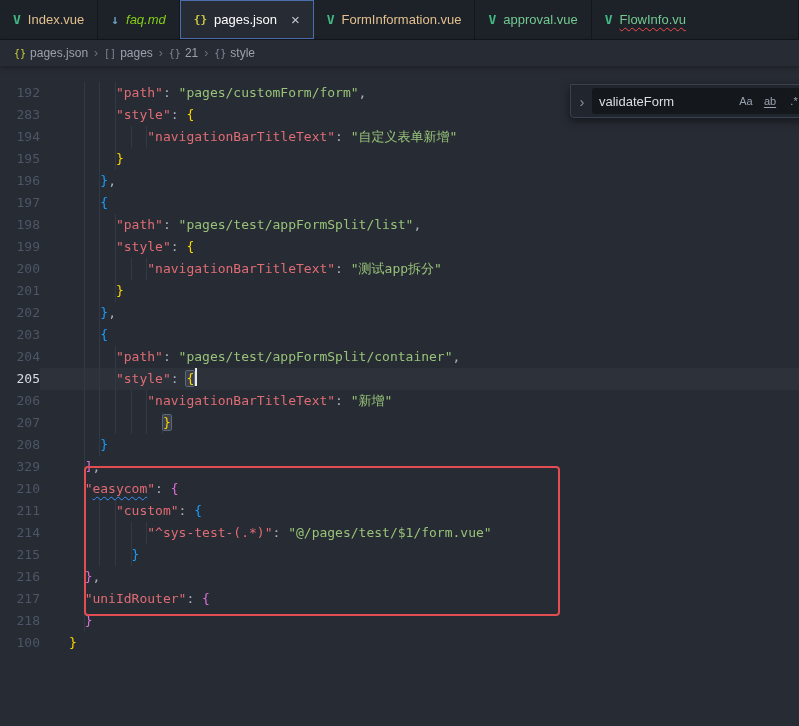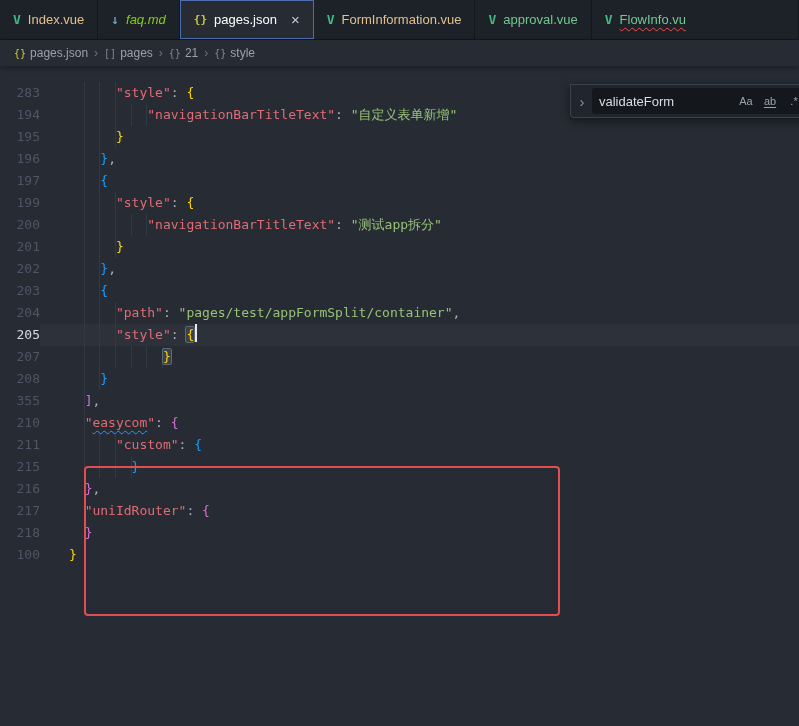--- a/index.html
+++ b/index.html
@@ -141,38 +141,46 @@
     <span class="crumb-sep">›</span>
     <span class="crumb">
       <span class="crumb-icon">{}</span>
       <span>style</span>
     </span>
   </div>
 
 <div class="editor">
   <div class="lines" id="lines">
       <div class="line">
+        <span class="num">192</span>
+        <span class="code"><span class="ws" style="width: 6ch;"></span><span class="t-key">"path"</span><span class="t-punc">: </span><span class="t-str">"pages/customForm/form"</span><span class="t-punc">,</span></span>
+      </div>
+      <div class="line">
         <span class="num">283</span>
         <span class="code"><span class="ws" style="width: 6ch;"></span><span class="t-key">"style"</span><span class="t-punc">: </span><span class="t-b1">{</span></span>
       </div>
       <div class="line">
         <span class="num">194</span>
         <span class="code"><span class="ws" style="width: 10ch;"></span><span class="t-key">"navigationBarTitleText"</span><span class="t-punc">: </span><span class="t-str">"自定义表单新增"</span></span>
       </div>
       <div class="line">
         <span class="num">195</span>
         <span class="code"><span class="ws" style="width: 6ch;"></span><span class="t-b1">}</span></span>
       </div>
       <div class="line">
         <span class="num">196</span>
         <span class="code"><span class="ws" style="width: 4ch;"></span><span class="t-b3">}</span><span class="t-punc">,</span></span>
       </div>
       <div class="line">
         <span class="num">197</span>
         <span class="code"><span class="ws" style="width: 4ch;"></span><span class="t-b3">{</span></span>
+      </div>
+      <div class="line">
+        <span class="num">198</span>
+        <span class="code"><span class="ws" style="width: 6ch;"></span><span class="t-key">"path"</span><span class="t-punc">: </span><span class="t-str">"pages/test/appFormSplit/list"</span><span class="t-punc">,</span></span>
       </div>
       <div class="line">
         <span class="num">199</span>
         <span class="code"><span class="ws" style="width: 6ch;"></span><span class="t-key">"style"</span><span class="t-punc">: </span><span class="t-b1">{</span></span>
       </div>
       <div class="line">
         <span class="num">200</span>
         <span class="code"><span class="ws" style="width: 10ch;"></span><span class="t-key">"navigationBarTitleText"</span><span class="t-punc">: </span><span class="t-str">"测试app拆分"</span></span>
       </div>
       <div class="line">
@@ -189,38 +197,46 @@
       </div>
       <div class="line">
         <span class="num">204</span>
         <span class="code"><span class="ws" style="width: 6ch;"></span><span class="t-key">"path"</span><span class="t-punc">: </span><span class="t-str">"pages/test/appFormSplit/container"</span><span class="t-punc">,</span></span>
       </div>
       <div class="line current">
         <span class="num">205</span>
         <span class="code"><span class="ws" style="width: 6ch;"></span><span class="t-key">"style"</span><span class="t-punc">: </span><span class="t-b1 t-match">{</span><span class="cursor"></span></span>
       </div>
       <div class="line">
+        <span class="num">206</span>
+        <span class="code"><span class="ws" style="width: 10ch;"></span><span class="t-key">"navigationBarTitleText"</span><span class="t-punc">: </span><span class="t-str">"新增"</span></span>
+      </div>
+      <div class="line">
         <span class="num">207</span>
         <span class="code"><span class="ws" style="width: 12ch;"></span><span class="t-b1 t-match">}</span></span>
       </div>
       <div class="line">
         <span class="num">208</span>
         <span class="code"><span class="ws" style="width: 4ch;"></span><span class="t-b3">}</span></span>
       </div>
       <div class="line">
-        <span class="num">355</span>
+        <span class="num">329</span>
         <span class="code"><span class="ws" style="width: 2ch;"></span><span class="t-b2">]</span><span class="t-punc">,</span></span>
       </div>
       <div class="line">
         <span class="num">210</span>
         <span class="code"><span class="ws" style="width: 2ch;"></span><span class="t-key">"</span><span class="t-key-sq">easycom</span><span class="t-key">"</span><span class="t-punc">: </span><span class="t-b2">{</span></span>
       </div>
       <div class="line">
         <span class="num">211</span>
         <span class="code"><span class="ws" style="width: 6ch;"></span><span class="t-key">"custom"</span><span class="t-punc">: </span><span class="t-b3">{</span></span>
+      </div>
+      <div class="line">
+        <span class="num">214</span>
+        <span class="code"><span class="ws" style="width: 10ch;"></span><span class="t-key">"^sys-test-(.*)"</span><span class="t-punc">: </span><span class="t-str">"@/pages/test/$1/form.vue"</span></span>
       </div>
       <div class="line">
         <span class="num">215</span>
         <span class="code"><span class="ws" style="width: 8ch;"></span><span class="t-b3">}</span></span>
       </div>
       <div class="line">
         <span class="num">216</span>
         <span class="code"><span class="ws" style="width: 2ch;"></span><span class="t-b2">}</span><span class="t-punc">,</span></span>
       </div>
       <div class="line">

